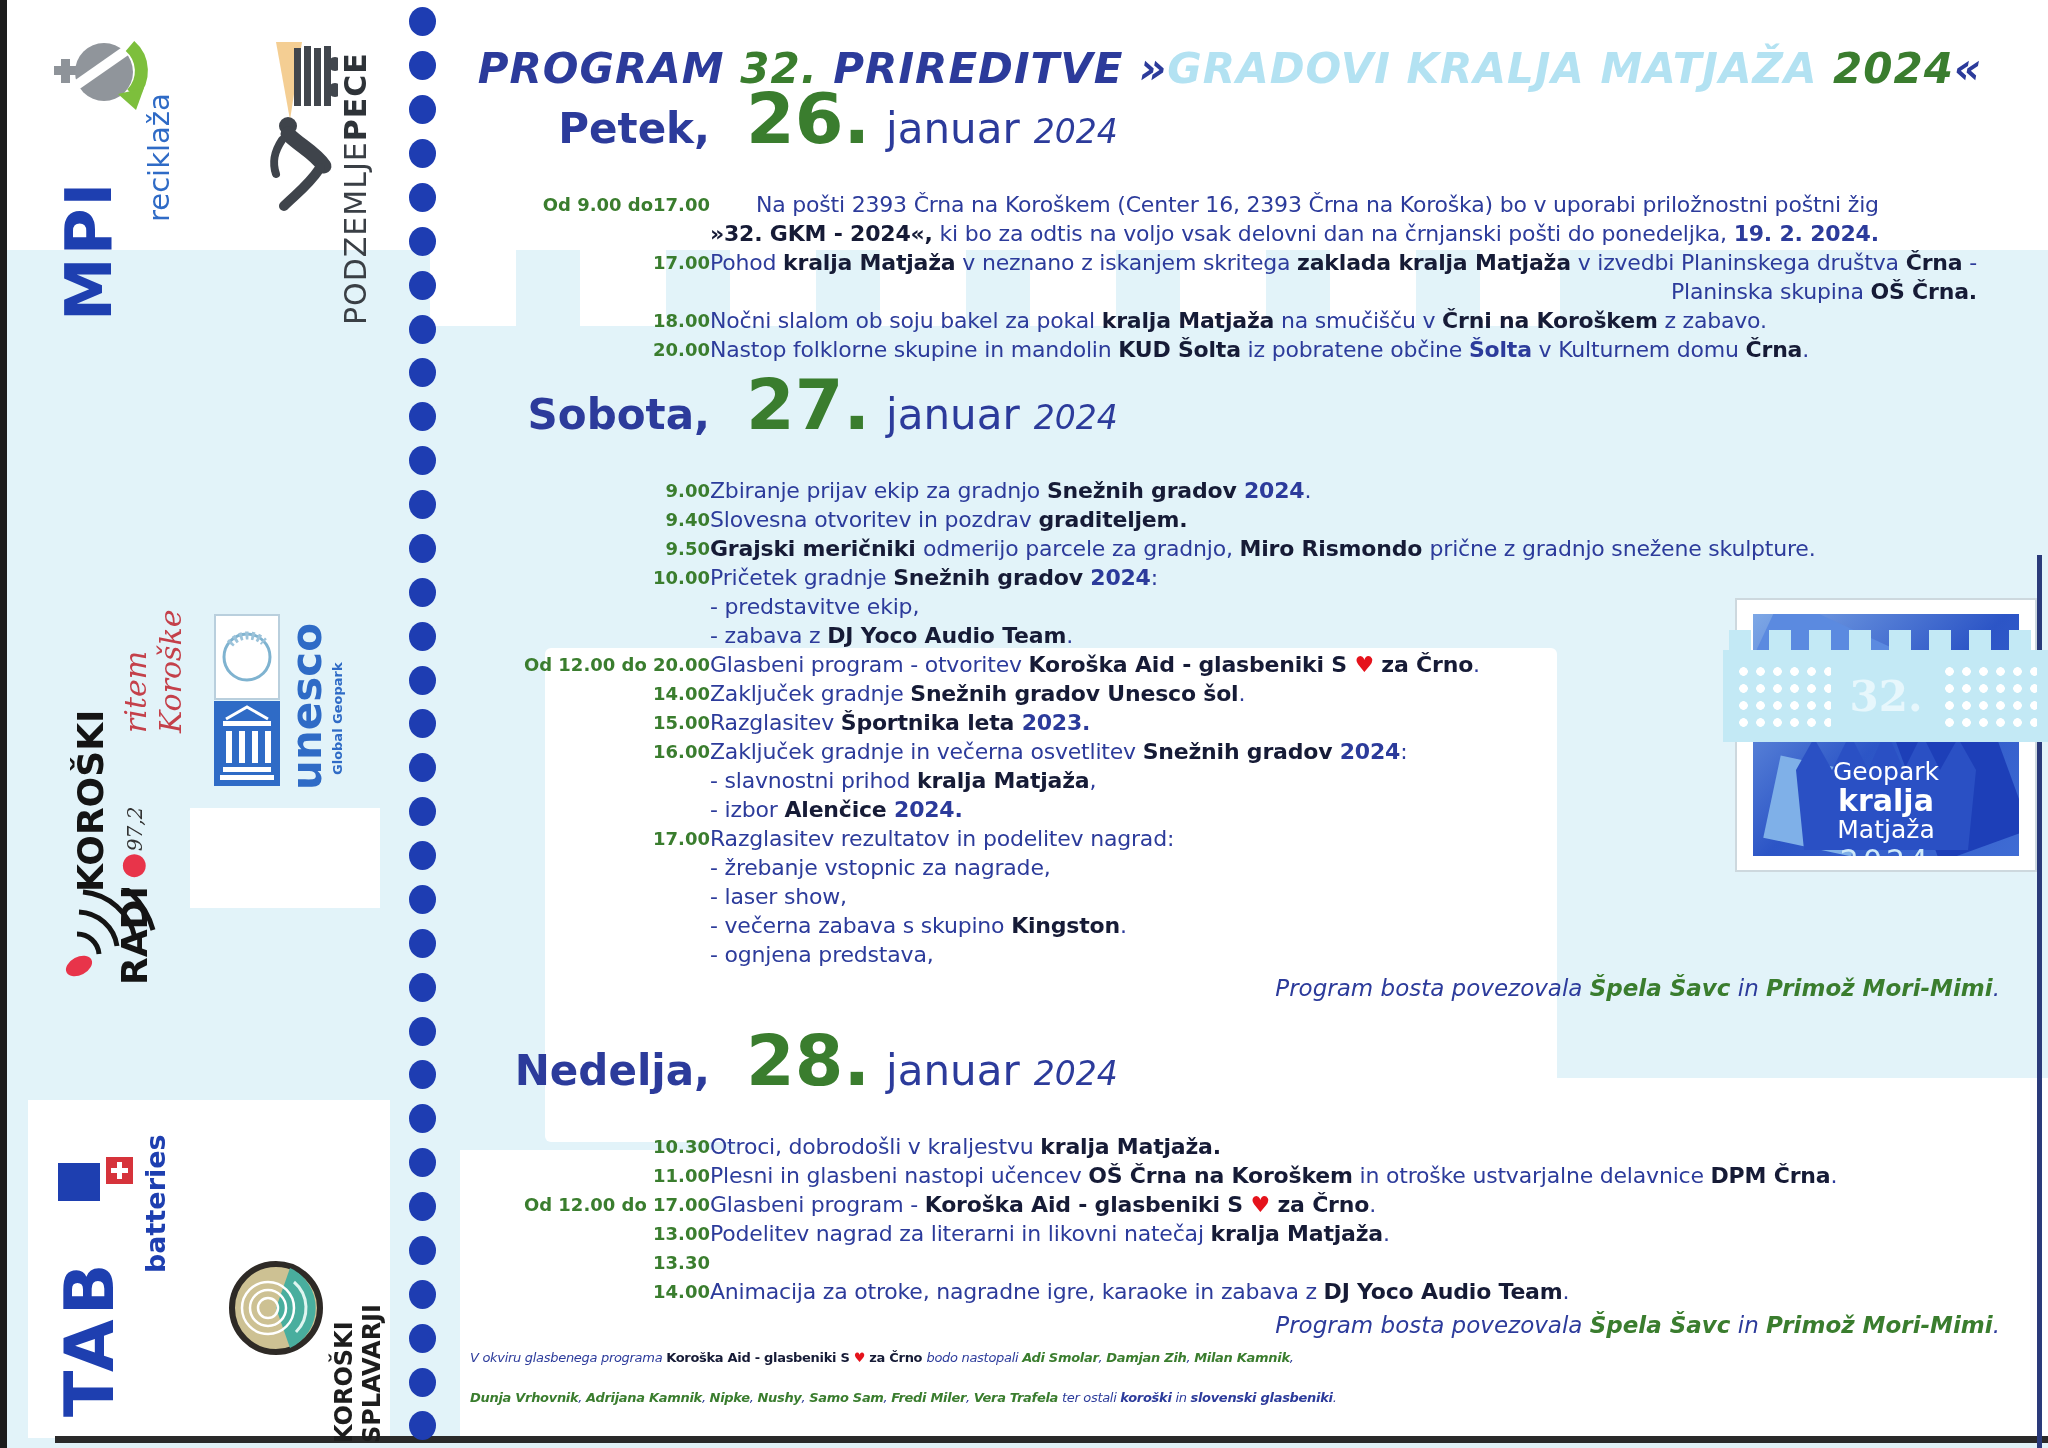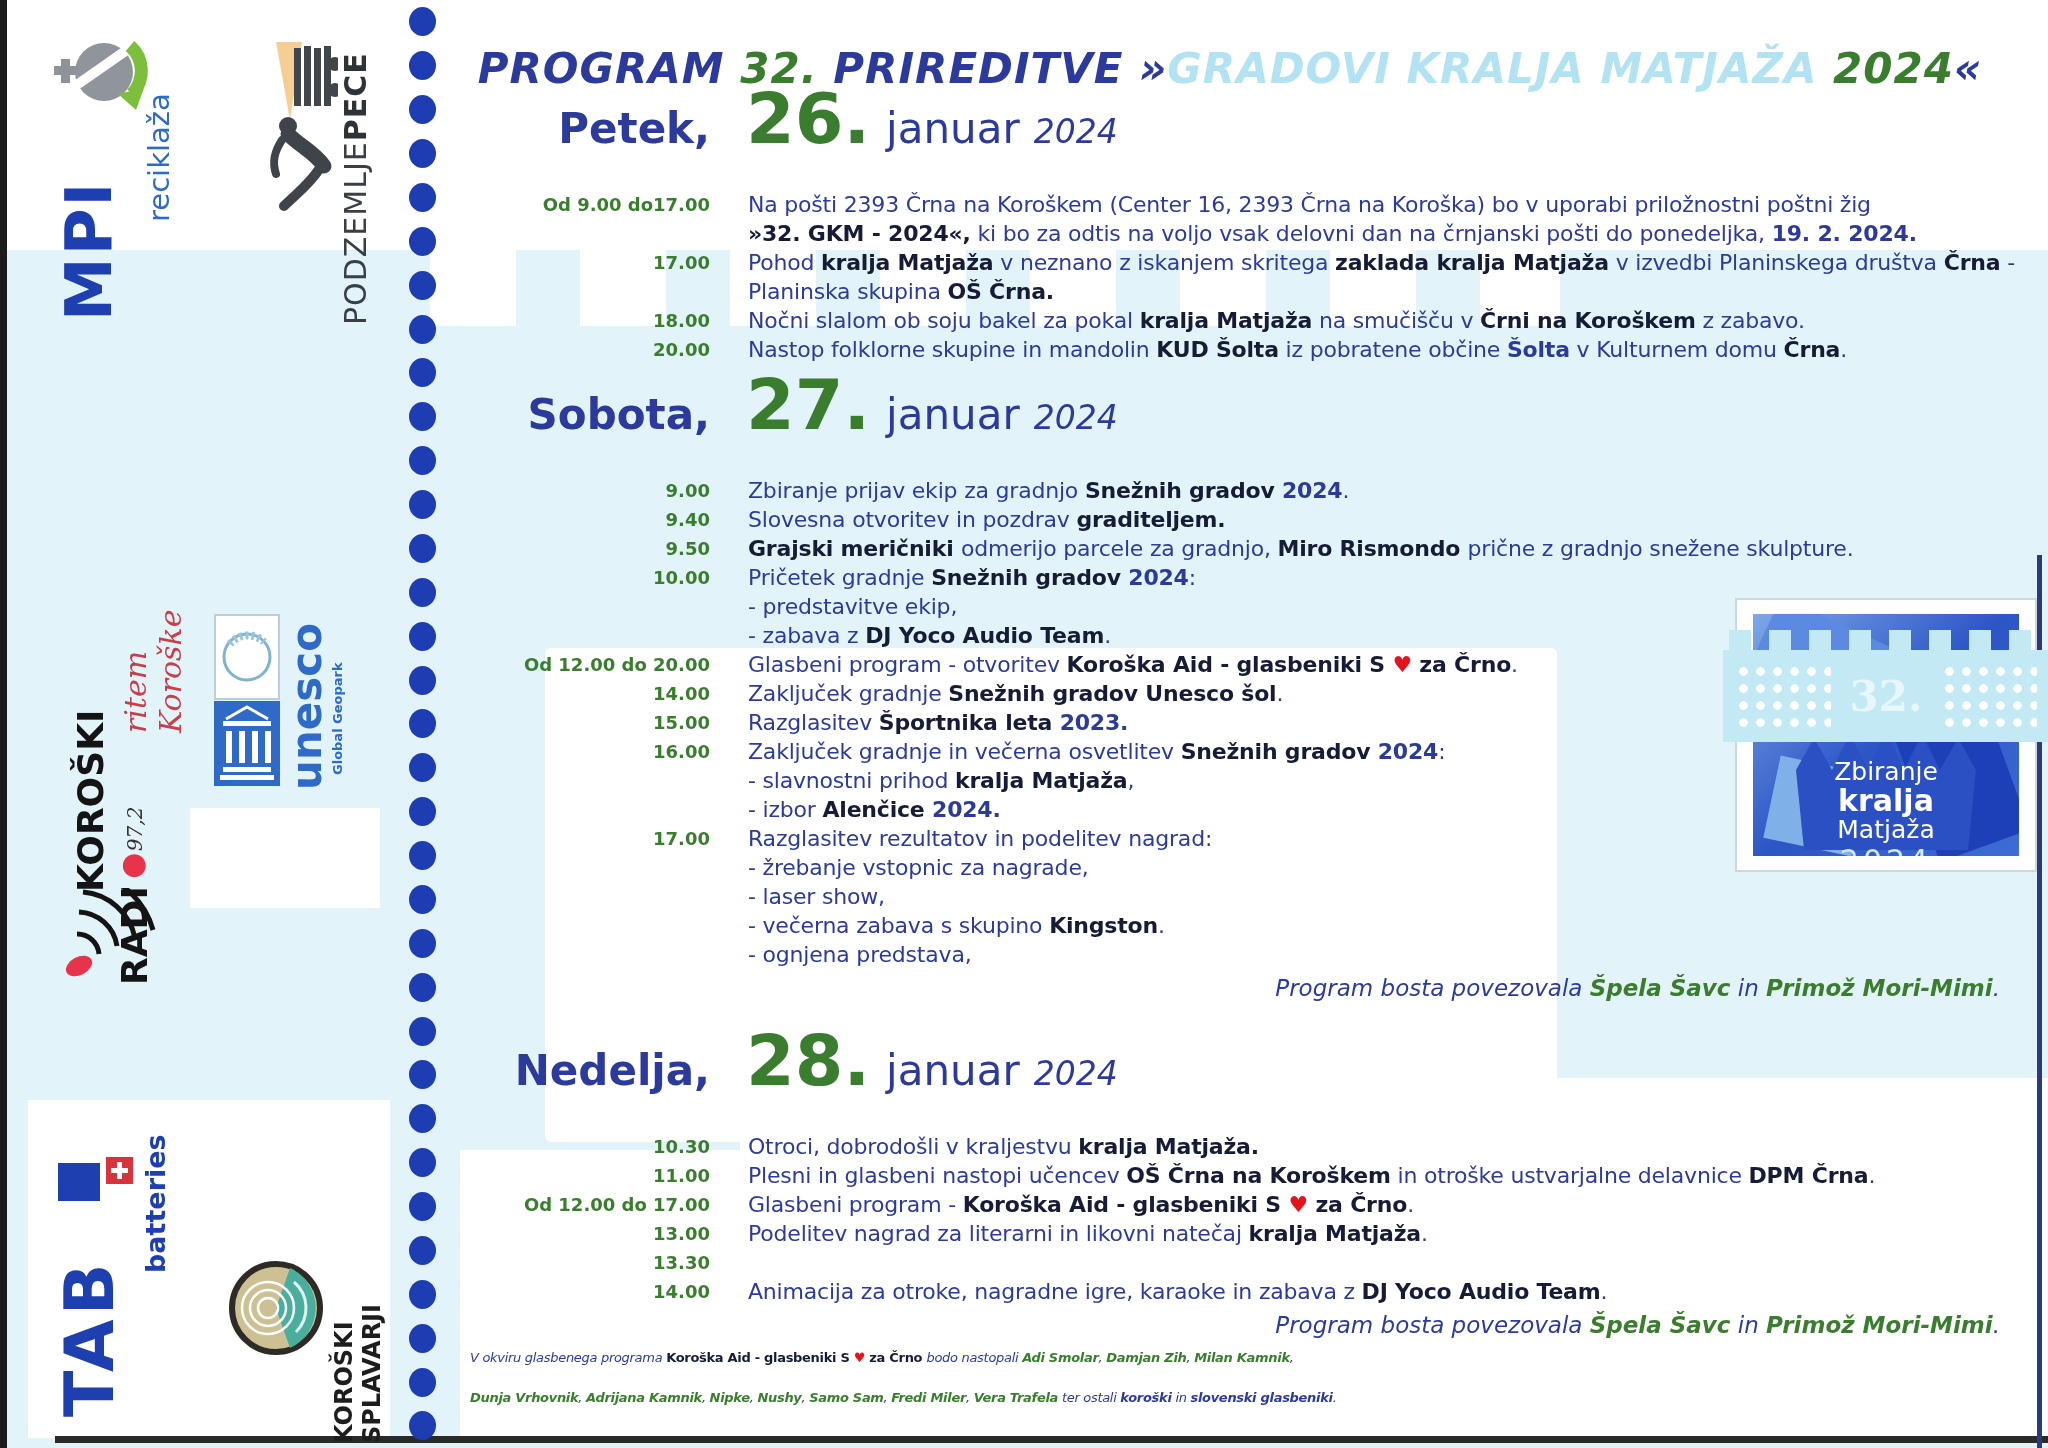--- a/index.html
+++ b/index.html
@@ -57,21 +57,21 @@
   
   .days{position:absolute;left:440px;top:0;width:1600px;height:1448px;}
   .day-section{position:absolute;left:0;width:1600px;}
   .day-header{display:flex;align-items:baseline;height:100px;margin-bottom:6px;}
   .day-name{width:270px;flex:none;text-align:right;font-size:42px;font-weight:bold;color:var(--blue);}
   .day-number{margin-left:36px;font-size:70px;font-weight:bold;color:var(--green);line-height:1;}
   .day-month{margin-left:16px;font-size:42px;color:var(--blue);}
   .day-year{margin-left:14px;font-size:33px;font-style:italic;color:var(--blue);}
   .row{display:flex;}
   .time{width:270px;flex:none;text-align:right;color:var(--green);font-weight:bold;font-size:18px;line-height:29px;}
-  .desc{margin-left:38px;font-size:22px;line-height:29px;letter-spacing:-0.2px;max-width:1295px;}
+  .desc{font-size:22px;line-height:29px;letter-spacing:-0.2px;max-width:1295px;text-align:right;}
   .line{min-height:29px;}
   .presenter{text-align:right;padding-right:40px;font-size:23px;margin-top:6px;}
   .s-n{color:var(--blue);}
   .s-b{color:var(--dark);font-weight:bold;}
   .s-y{color:var(--blue);font-weight:bold;}
   .s-g{color:var(--green);font-weight:bold;font-style:italic;}
   .s-i{color:var(--blue);font-style:italic;}
   .s-bi{color:var(--blue);font-weight:bold;font-style:italic;}
   .s-h{color:var(--red);font-weight:bold;}
   .footer{position:absolute;left:470px;top:1338px;width:1560px;font-size:13px;line-height:40px;letter-spacing:-0.3px;}
@@ -452,21 +452,21 @@
 
   <div class="badge">
     <div class="badge-art">
       <div class="art a1"></div>
       <div class="art a2"></div>
       <div class="art a3"></div>
       <svg class="badge-crown" width="180" height="120" viewBox="0 0 180 120">
         <polygon fill="#2a50c4" points="0,40 18,8 36,40 54,4 72,40 90,0 108,40 126,4 144,40 162,8 180,40 172,120 8,120"></polygon>
       </svg>
       <div class="badge-text">
-        <div class="bt1">Zbiranje</div>
+        <div class="bt1">Geopark</div>
         <div class="bt2">kralja</div>
         <div class="bt3">Matjaža</div>
         <div class="bt4">2024</div>
       </div>
     </div>
     <div class="badge-band">
       <div class="band-dots"></div>
       <div class="band-num">32.</div>
       <div class="band-dots"></div>
     </div>

